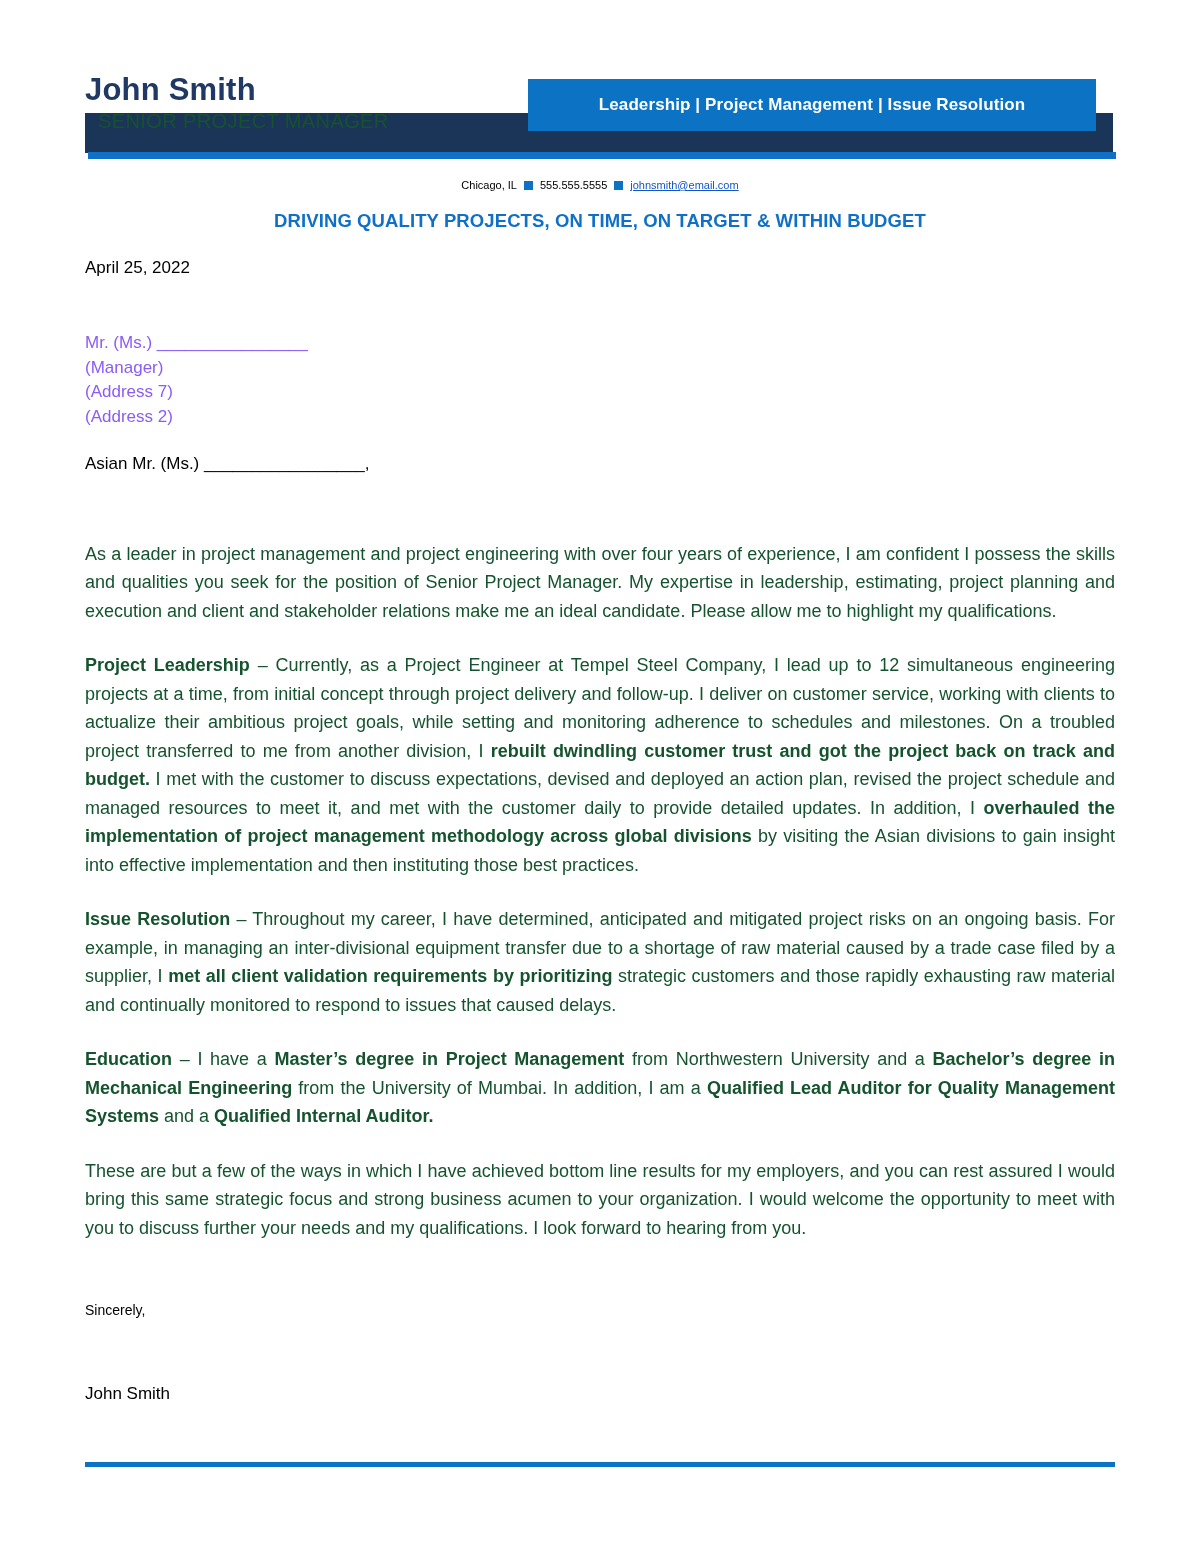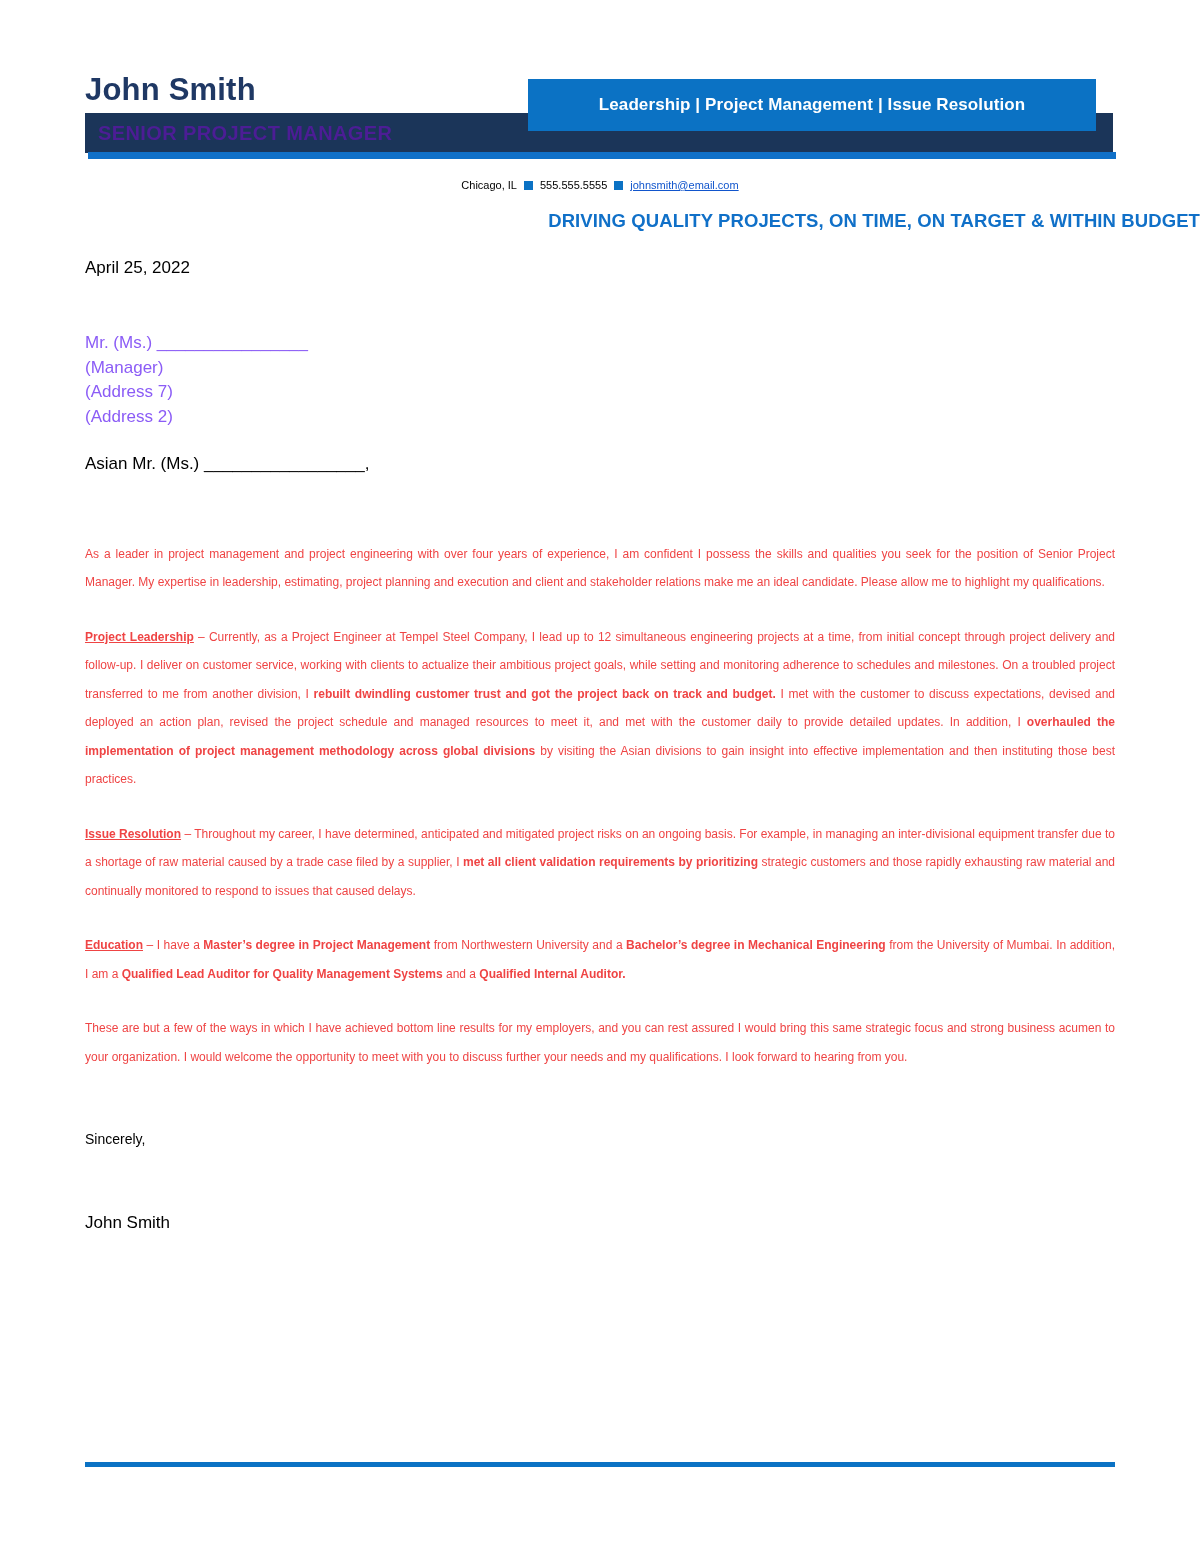--- a/index.html
+++ b/index.html
@@ -50,24 +50,24 @@
     left: 85px;
     top: 113px;
     width: 1028px;
     height: 40px;
     background: #1B3559;
   }
 
   .job-title {
     position: absolute;
     left: 98px;
-    top: 120px;
+    top: 108px;
     font-size: 20px;
-    font-weight: bold;
-    color: #4c1d95;
+    font-weight: normal;
+    color: #14532d;
     letter-spacing: 0.4px;
     line-height: 26px;
     white-space: nowrap;
   }
 
   .blue-strip {
     position: absolute;
     left: 88px;
     top: 152px;
     width: 1028px;
@@ -117,21 +117,21 @@
   .contact-line .email {
     color: #1155CC;
     text-decoration: underline;
   }
 
   .headline {
     position: absolute;
     left: 0;
     top: 208px;
     width: 1200px;
-    text-align: right;
+    text-align: center;
     font-size: 18.5px;
     font-weight: bold;
     color: #1070C8;
     letter-spacing: 0.1px;
     line-height: 26px;
     white-space: nowrap;
   }
 
   
   .body-area {
@@ -158,30 +158,29 @@
   .salutation {
     margin-top: 23px;
     font-size: 17px;
     line-height: 24.5px;
     color: #000;
     white-space: nowrap;
   }
 
   .para {
     margin-top: 26px;
-    font-size: 12px;
+    font-size: 18px;
     line-height: 28.5px;
     text-align: justify;
-    color: #ef4444;
+    color: #14532d;
   }
   .para.first { margin-top: 63px; }
 
   .lead-label {
     font-weight: bold;
-    text-decoration: underline;
   }
   .bold { font-weight: bold; }
 
   .closing {
     margin-top: 55px;
     font-size: 14px;
     line-height: 26px;
     color: #000;
   }
   .signature {

